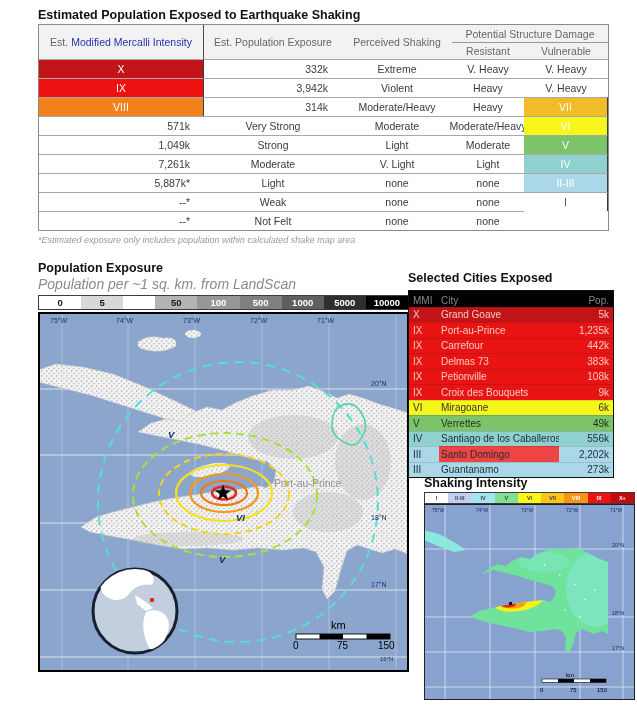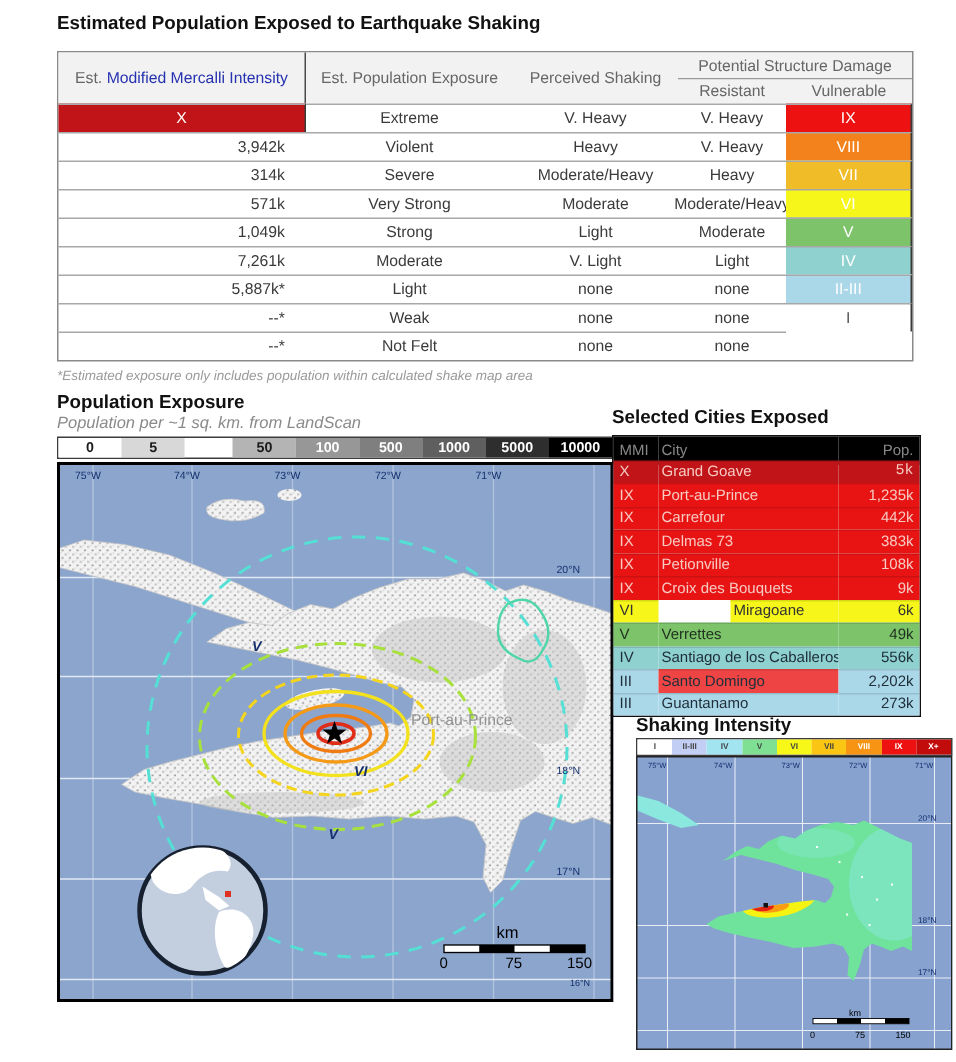--- a/index.html
+++ b/index.html
@@ -2,38 +2,38 @@
 <html><head>
 <meta charset="utf-8">
 <style>
   html,body{margin:0;padding:0;background:#fff;}
   .page{position:relative;width:637px;height:708px;background:#fff;overflow:hidden;
         font-family:"Liberation Sans",sans-serif;color:#333;}
   .sec-title{font-size:12.5px;font-weight:bold;color:#111;}
 
   
   .s1{position:absolute;left:38px;top:8px;width:571px;}
-  .s1 .sec-title{margin-bottom:12px;}
+  .s1 .sec-title{margin-bottom:2px;}
   .exp{display:grid;grid-template-columns:165px 138px 110px 72px 84px;
        grid-template-rows:18px 16px repeat(9,19px);
        border:1px solid #8a8a8a;width:569px;font-size:10.5px;}
   .hc{background:#f2f2f2;color:#666;display:flex;align-items:center;justify-content:center;}
   .h1{grid-column:1;grid-row:1/3;border-right:1px solid #4a4a4a;}
   .h2{grid-column:2;grid-row:1/3;} .h3{grid-column:3;grid-row:1/3;}
   .h4{grid-column:4/6;grid-row:1;border-bottom:1px solid #999;}
   .h4a{grid-column:4;grid-row:2;} .h4b{grid-column:5;grid-row:2;}
   .mmilink{color:#2531b0;margin-left:3px;cursor:pointer;}
   .c{display:flex;align-items:center;justify-content:center;border-top:1px solid #a8a8a8;color:#3a3a3a;}
   .chip{border-right:1px solid #3a3a3a;font-weight:normal;}
   .num{justify-content:flex-end;padding-right:14px;}
   .foot{margin-top:4px;font-size:9px;font-style:italic;color:#9a9a9a;}
 
   
   .s2{position:absolute;left:38px;top:261px;width:371px;}
-  .sub{font-size:11px;font-style:italic;color:#8a8a8a;margin:1px 0 3px 0;}
+  .sub{font-size:14px;font-style:italic;color:#8a8a8a;margin:1px 0 3px 0;}
   .popscale{display:flex;width:369px;height:13px;border:1px solid #3c3c3c;}
   .popscale div{flex:1;display:flex;align-items:center;justify-content:center;
                 font-size:9.5px;font-weight:bold;}
   .mapwrap{margin-top:2px;}
 
   
   .s3{position:absolute;left:408px;top:271px;width:210px;}
   .cities{display:grid;grid-template-columns:30px 1fr 54px;grid-auto-rows:15.5px;
           border:1.5px solid #101010;width:204px;margin-top:5px;font-size:10px;}
   .ch{background:#000000;color:#888;font-size:10px;display:flex;align-items:center;
@@ -61,33 +61,33 @@
         <span>Est.</span>
         <span class="mmilink">Modified Mercalli Intensity</span>
       </div>
       <div class="hc h2">Est. Population Exposure</div>
       <div class="hc h3">Perceived Shaking</div>
       <div class="hc h4">Potential Structure Damage</div>
       <div class="hc h4a">Resistant</div>
       <div class="hc h4b">Vulnerable</div>
 
       <div class="c chip" style="background: rgb(192, 20, 24); color: rgb(255, 255, 255);">X</div>
+      <div class="c num">332k</div>
       <div class="c">Extreme</div>
       <div class="c">V. Heavy</div>
       <div class="c">V. Heavy</div>
 
       <div class="c chip" style="background: rgb(238, 17, 17); color: rgb(255, 255, 255);">IX</div>
       <div class="c num">3,942k</div>
       <div class="c">Violent</div>
       <div class="c">Heavy</div>
       <div class="c">V. Heavy</div>
 
       <div class="c chip" style="background: rgb(243, 130, 29); color: rgb(255, 255, 255);">VIII</div>
       <div class="c num">314k</div>
-      <div class="c">Severe</div>
       <div class="c">Moderate/Heavy</div>
       <div class="c">Heavy</div>
 
       <div class="c chip" style="background: rgb(240, 188, 40); color: rgb(255, 255, 255);">VII</div>
       <div class="c num">571k</div>
       <div class="c">Very Strong</div>
       <div class="c">Moderate</div>
       <div class="c">Moderate/Heavy</div>
 
       <div class="c chip" style="background: rgb(246, 246, 26); color: rgb(255, 255, 255);">VI</div>
@@ -249,21 +249,21 @@
 
   <div class="s3">
     <div class="sec-title">Selected Cities Exposed</div>
     <div class="cities">
       <div class="ch cmmi">MMI</div>
       <div class="ch cname">City</div>
       <div class="ch cpop">Pop.</div>
 
       <div class="cc cmmi" style="background: rgb(192, 20, 24); color: rgb(246, 201, 193);">X</div>
       <div class="cc cname" style="background: rgb(192, 20, 24); color: rgb(246, 201, 193);">Grand Goave</div>
-      <div class="cc cpop" style="background: rgb(192, 20, 24); color: rgb(246, 201, 193); font-family: Liberation Mono, monospace;">5k</div>
+      <div class="cc cpop" style="background: rgb(192, 20, 24); color: rgb(246, 201, 193);">5k</div>
 
       <div class="cc cmmi" style="background: rgb(232, 20, 20); color: rgb(246, 201, 193);">IX</div>
       <div class="cc cname" style="background: rgb(232, 20, 20); color: rgb(246, 201, 193);">Port-au-Prince</div>
       <div class="cc cpop" style="background: rgb(232, 20, 20); color: rgb(246, 201, 193);">1,235k</div>
 
       <div class="cc cmmi" style="background: rgb(232, 20, 20); color: rgb(246, 201, 193);">IX</div>
       <div class="cc cname" style="background: rgb(232, 20, 20); color: rgb(246, 201, 193);">Carrefour</div>
       <div class="cc cpop" style="background: rgb(232, 20, 20); color: rgb(246, 201, 193);">442k</div>
 
       <div class="cc cmmi" style="background: rgb(232, 20, 20); color: rgb(246, 201, 193);">IX</div>
@@ -272,21 +272,21 @@
 
       <div class="cc cmmi" style="background: rgb(232, 20, 20); color: rgb(246, 201, 193);">IX</div>
       <div class="cc cname" style="background: rgb(232, 20, 20); color: rgb(246, 201, 193);">Petionville</div>
       <div class="cc cpop" style="background: rgb(232, 20, 20); color: rgb(246, 201, 193);">108k</div>
 
       <div class="cc cmmi" style="background: rgb(232, 20, 20); color: rgb(246, 201, 193);">IX</div>
       <div class="cc cname" style="background: rgb(232, 20, 20); color: rgb(246, 201, 193);">Croix des Bouquets</div>
       <div class="cc cpop" style="background: rgb(232, 20, 20); color: rgb(246, 201, 193);">9k</div>
 
       <div class="cc cmmi" style="background: rgb(246, 246, 26); color: rgb(51, 51, 51);">VI</div>
-      <div class="cc cname" style="background: rgb(246, 246, 26); color: rgb(51, 51, 51); margin-left: 48px;">Miragoane</div>
+      <div class="cc cname" style="background: rgb(246, 246, 26); color: rgb(51, 51, 51);">Miragoane</div>
       <div class="cc cpop" style="background: rgb(246, 246, 26); color: rgb(51, 51, 51);">6k</div>
 
       <div class="cc cmmi" style="background: rgb(124, 195, 106); color: rgb(31, 47, 31);">V</div>
       <div class="cc cname" style="background: rgb(124, 195, 106); color: rgb(31, 47, 31);">Verrettes</div>
       <div class="cc cpop" style="background: rgb(124, 195, 106); color: rgb(31, 47, 31);">49k</div>
 
       <div class="cc cmmi" style="background: rgb(142, 209, 206); color: rgb(32, 48, 58);">IV</div>
       <div class="cc cname" style="background: rgb(142, 209, 206); color: rgb(32, 48, 58);">Santiago de los Caballeros</div>
       <div class="cc cpop" style="background: rgb(142, 209, 206); color: rgb(32, 48, 58);">556k</div>
 

